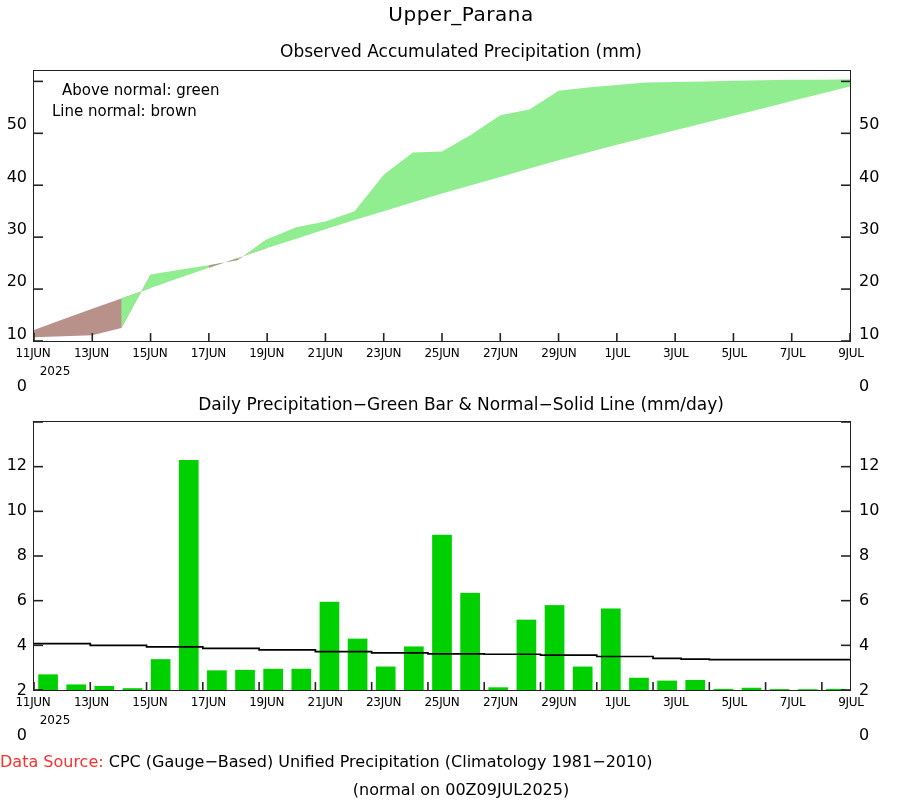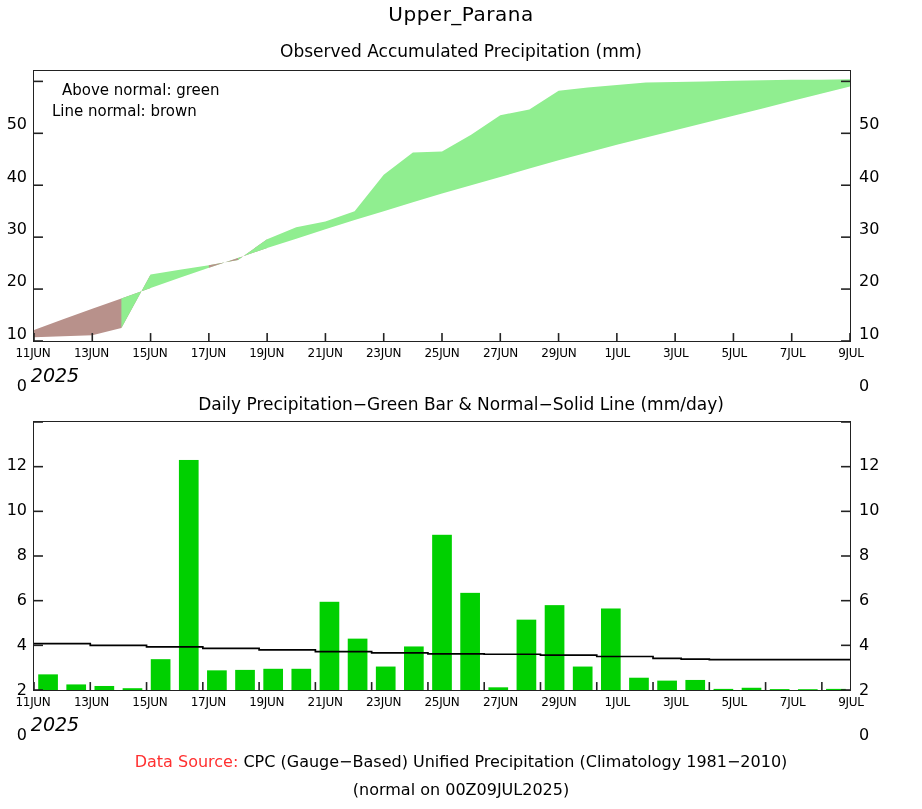--- a/index.html
+++ b/index.html
@@ -15,22 +15,22 @@
   #bottom-plot{left:33px;top:421px;width:818px;height:270px;}
   .svg-fill{position:absolute;left:0;top:0;width:100%;height:100%;}
   .legend-line{position:absolute;font-size:15px;white-space:nowrap;}
   #legend-above{left:62px;top:81px;}
   #legend-below{left:52px;top:102px;}
   .ytick{position:absolute;font-size:16px;white-space:nowrap;margin-top:45px;}
   .ytick.left{text-align:right;}
   .ytick.right{text-align:left;}
   .xtick{position:absolute;font-size:12px;white-space:nowrap;
          transform:translateX(-50%);letter-spacing:-.3px;}
-  .yearlab{position:absolute;font-size:19px;white-space:nowrap;transform:translateX(-50%);font-style:italic;}
-  #footer1{left:0;top:752px;width:922px;text-align:center;font-size:16px;}
+  .yearlab{position:absolute;font-size:12px;white-space:nowrap;transform:translateX(-50%);}
+  #footer1{left:0;top:752px;width:922px;font-size:16px;}
   #footer2{left:0;top:780px;width:922px;text-align:center;font-size:16px;}
   #ds-label{color:#ff3030;}
 </style>
 </head>
 <body>
 
 <div id="main-title" class="abs">Upper_Parana</div>
 
 <div id="top-subtitle" class="abs">Observed Accumulated Precipitation (mm)</div>
 

